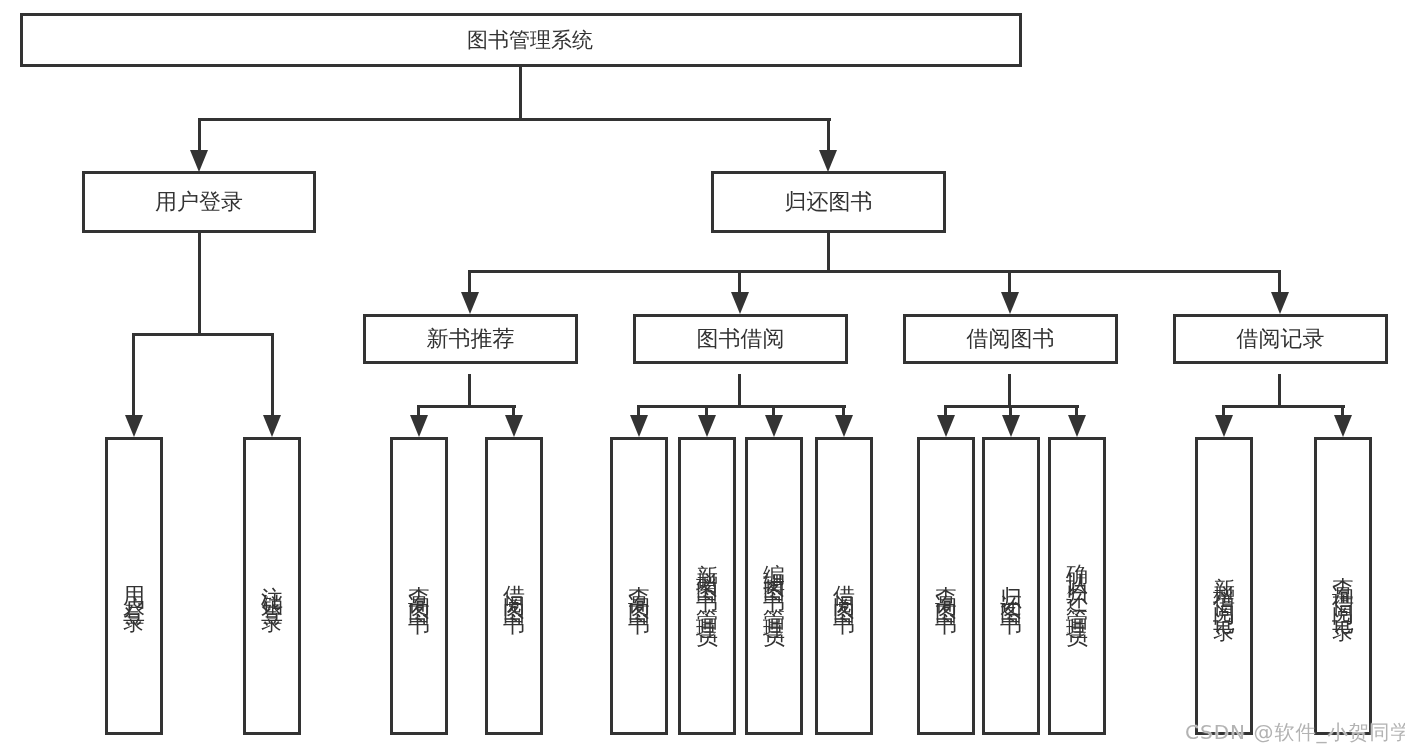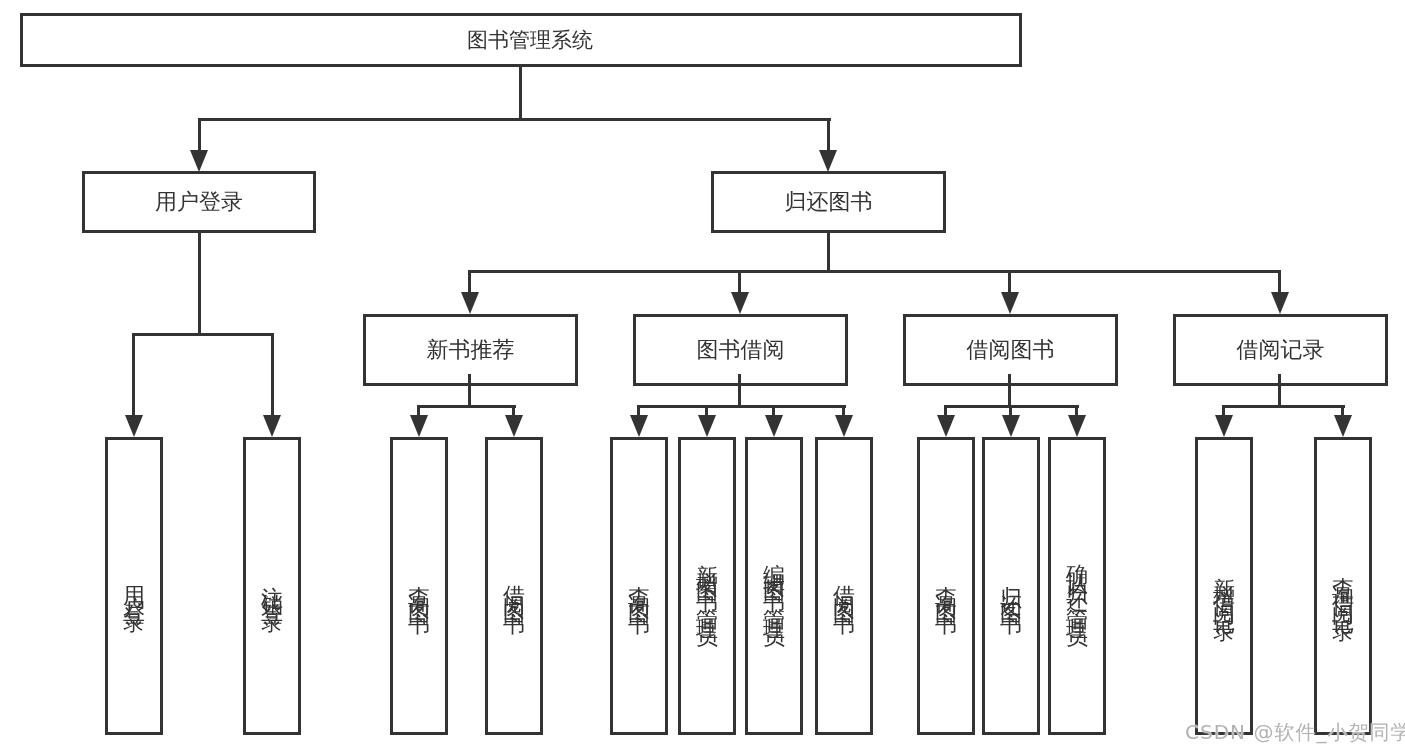--- a/index.html
+++ b/index.html
@@ -9,21 +9,21 @@
     --wm:#b3b3b3;
   }
   html,body{margin:0;padding:0;background:#ffffff;}
   body{font-family:"DejaVu Sans","Liberation Sans",sans-serif;}
   .canvas{position:relative;width:1405px;height:747px;background:var(--box-bg);overflow:hidden;}
   .box{
     position:absolute;box-sizing:border-box;background:var(--box-bg);
     border:3px solid var(--line);display:flex;align-items:center;justify-content:center;
     color:var(--text);font-size:22px;white-space:nowrap;
   }
-  .lvl{height:72px;width:215px;}
+  .lvl{height:50px;width:215px;}
   .leaf{
     width:58px;height:298px;top:437px;
     writing-mode:vertical-rl;text-orientation:mixed;
     letter-spacing:9px;line-height:1;font-size:22px;white-space:normal;
   }
   .vline{position:absolute;width:3px;background:var(--line);}
   .hline{position:absolute;height:3px;background:var(--line);}
   .ahead{
     position:absolute;width:0;height:0;
     border-left:9px solid transparent;border-right:9px solid transparent;

